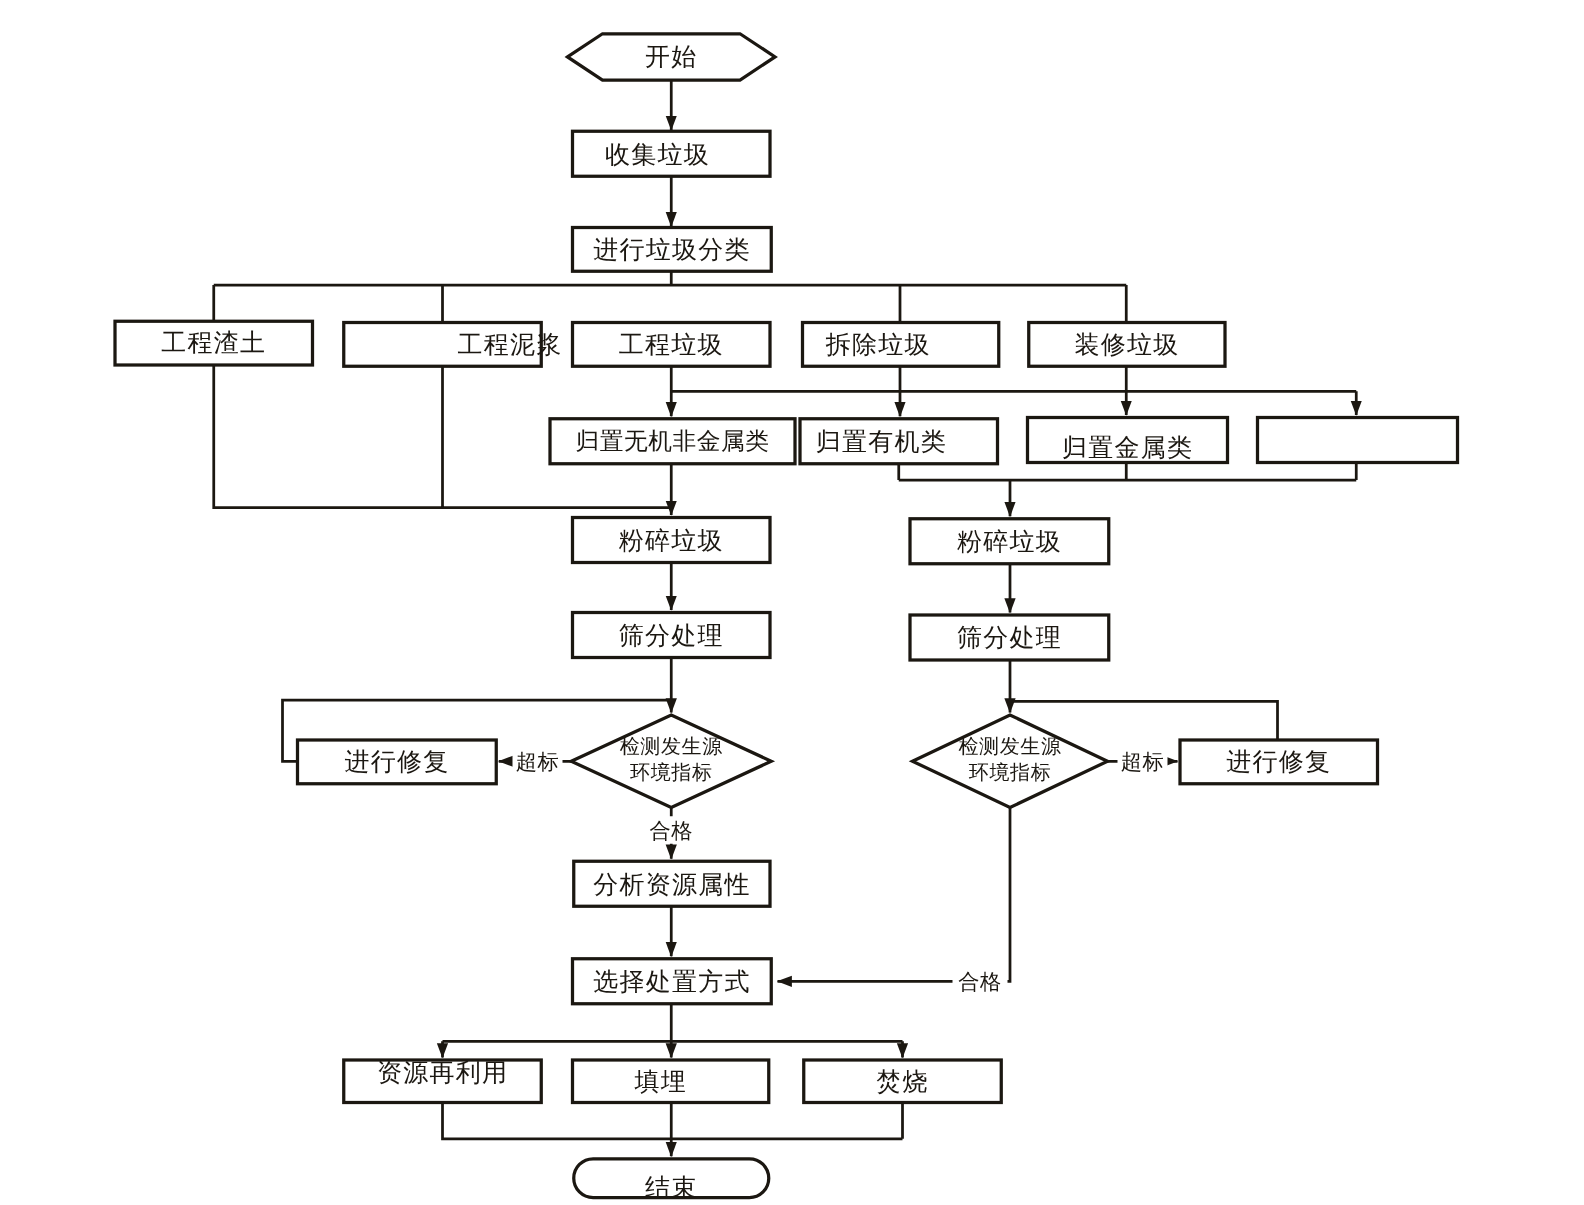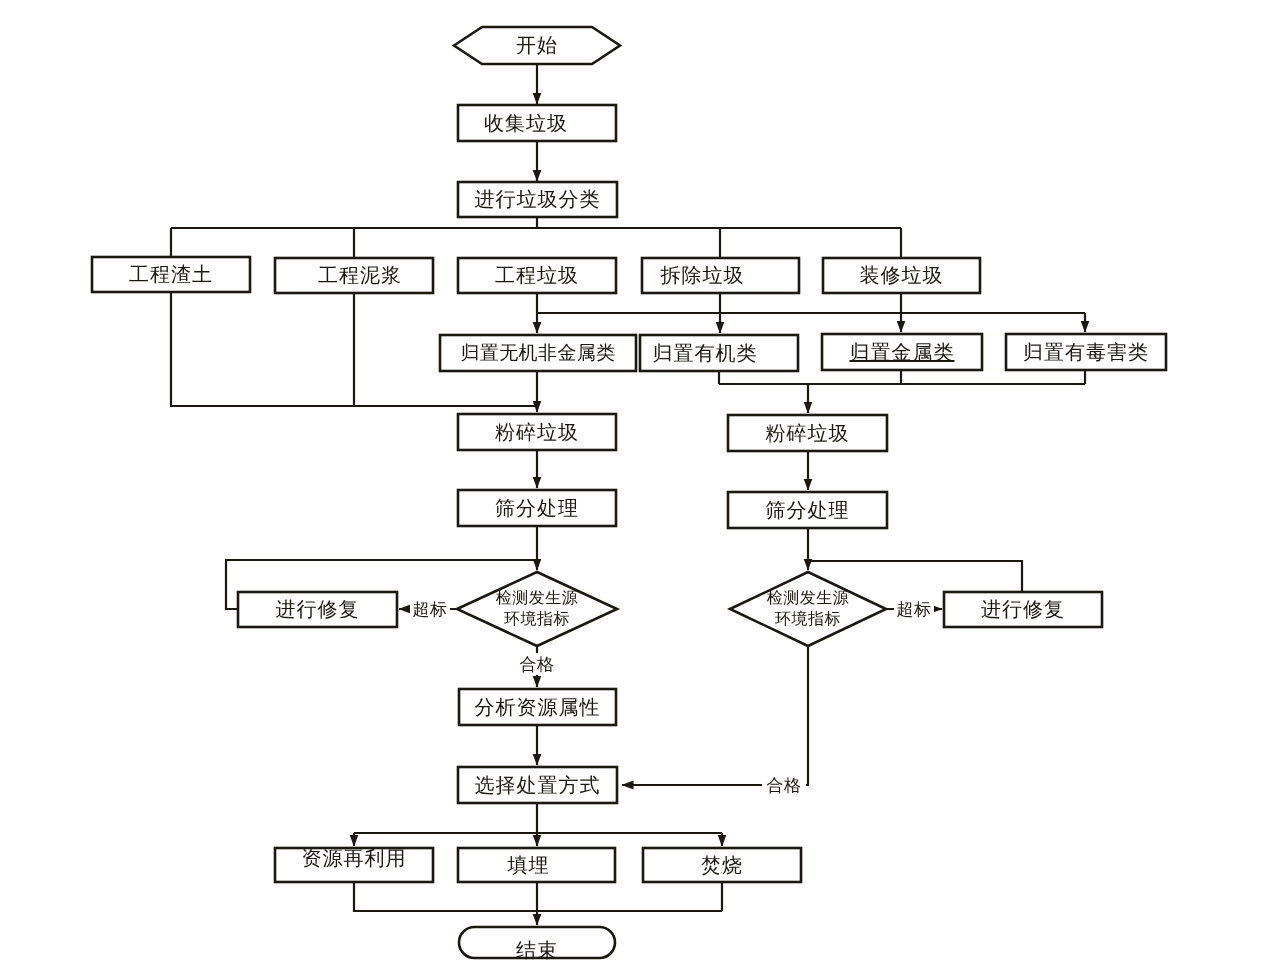--- a/index.html
+++ b/index.html
@@ -95,28 +95,27 @@
       <rect x="458" y="848" width="157" height="34"></rect>
       <rect x="643" y="848" width="158" height="34"></rect>
       <rect x="459" y="927" width="156" height="31" rx="15.5" ry="15.5"></rect>
     </g>
   </svg>
 
   <div class="node-lbl" style="left:454px;top:27px;width:166px;height:37px;">开始</div>
   <div class="node-lbl" style="left:458px;top:105px;width:136px;height:36px;">收集垃圾</div>
   <div class="node-lbl" style="left:458px;top:182px;width:159px;height:35px;">进行垃圾分类</div>
   <div class="node-lbl" style="left:92px;top:257px;width:158px;height:35px;">工程渣土</div>
-  <div class="node-lbl" style="left:275px;top:258px;width:170px;height:35px;">工程泥浆</div>
+  <div class="node-lbl" style="left:275px;top:258px;width:170px;height:35px;padding-left:48px;">工程泥浆</div>
   <div class="node-lbl" style="left:458px;top:258px;width:158px;height:35px;">工程垃圾</div>
   <div class="node-lbl" style="left:624px;top:258px;width:157px;height:35px;">拆除垃圾</div>
   <div class="node-lbl" style="left:823px;top:258px;width:157px;height:35px;">装修垃圾</div>
   <div class="node-lbl wide" style="left:440px;top:335px;width:196px;height:36px;border-radius:12px;">归置无机非金属类</div>
   <div class="node-lbl" style="left:640px;top:335px;width:130px;height:36px;">归置有机类</div>
-  <div class="node-lbl" style="left:822px;top:334px;width:160px;height:36px;text-decoration:underline;">归置金属类</div>
-  <div class="node-lbl" style="left:1006px;top:334px;width:160px;height:36px;">归置有毒害类</div>
+  <div class="node-lbl" style="left:822px;top:334px;width:160px;height:48px;">归置金属类</div>
   <div class="node-lbl" style="left:458px;top:414px;width:158px;height:36px;">粉碎垃圾</div>
   <div class="node-lbl" style="left:728px;top:415px;width:159px;height:36px;">粉碎垃圾</div>
   <div class="node-lbl" style="left:458px;top:490px;width:158px;height:36px;">筛分处理</div>
   <div class="node-lbl" style="left:728px;top:492px;width:159px;height:36px;">筛分处理</div>
   <div class="node-lbl diamond" style="left:457px;top:572px;width:160px;height:74px;">检测发生源
 环境指标</div>
   <div class="node-lbl diamond" style="left:730px;top:572px;width:156px;height:74px;">检测发生源
 环境指标</div>
   <div class="node-lbl" style="left:238px;top:592px;width:159px;height:35px;">进行修复</div>
   <div class="node-lbl" style="left:944px;top:592px;width:158px;height:35px;">进行修复</div>

